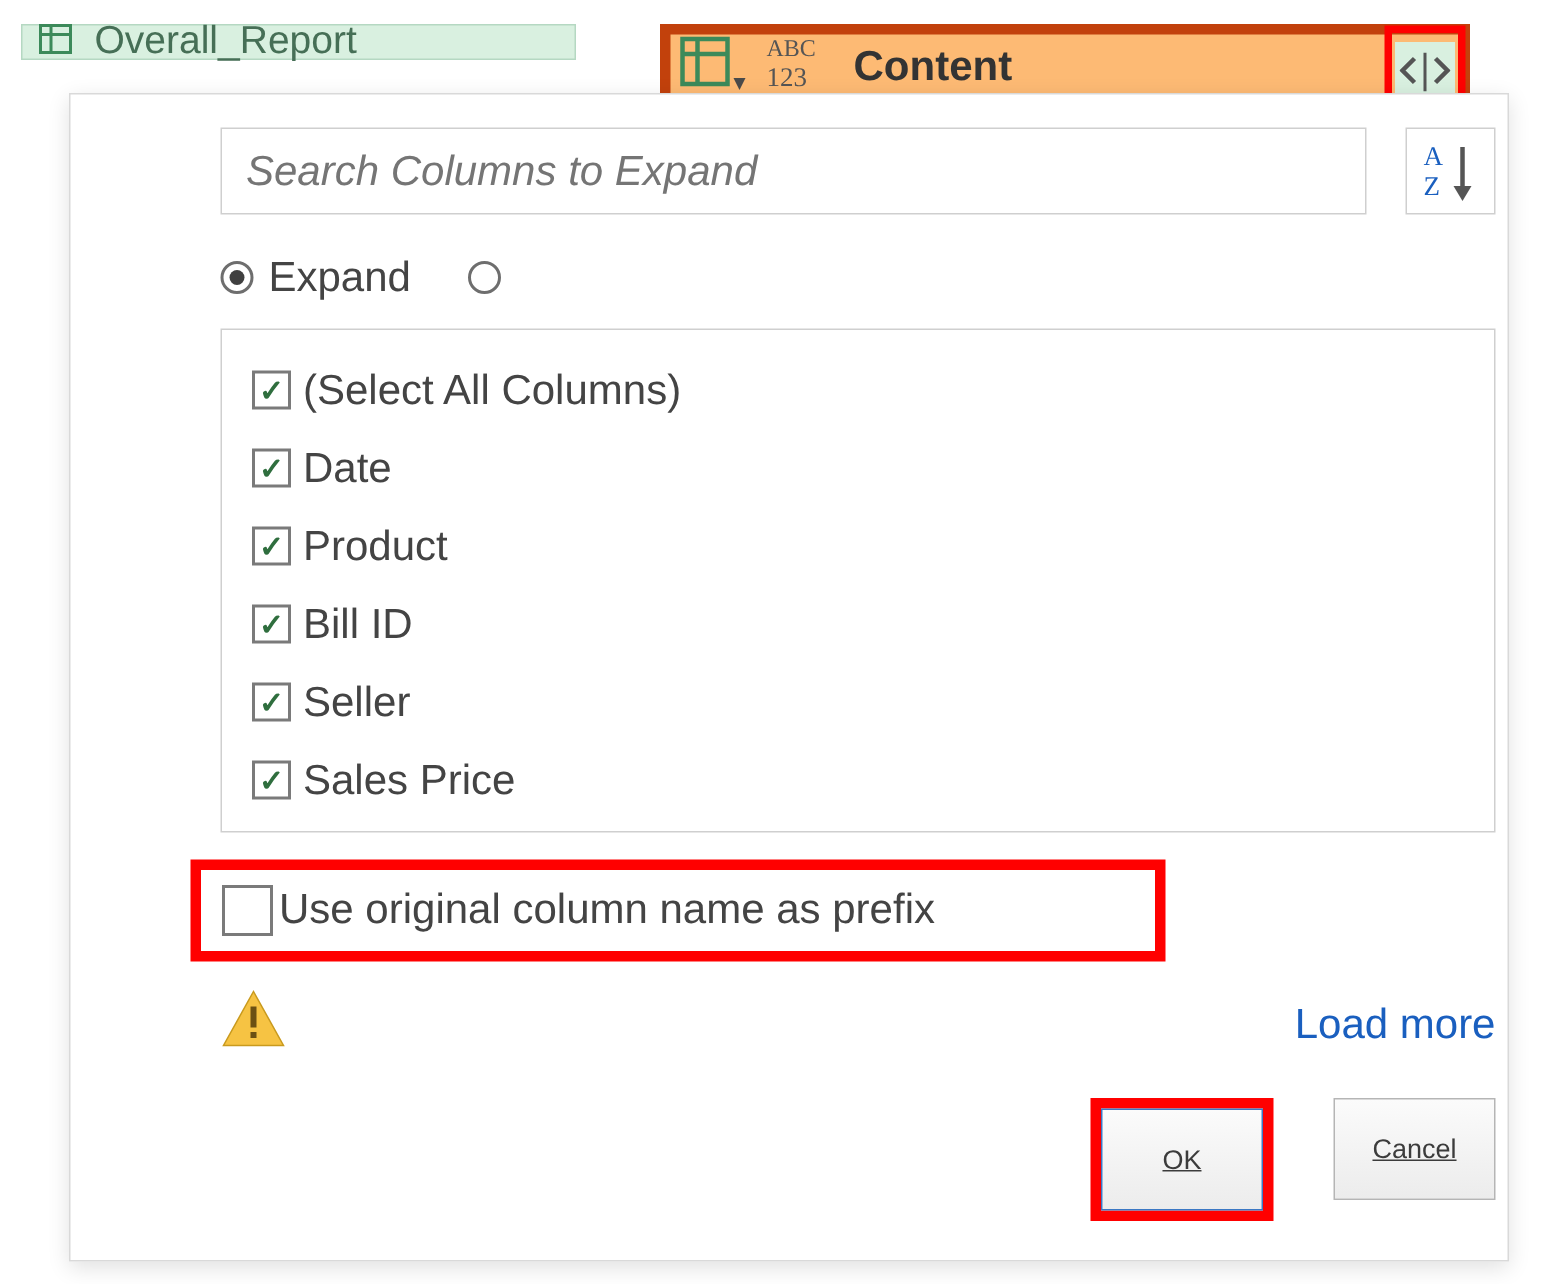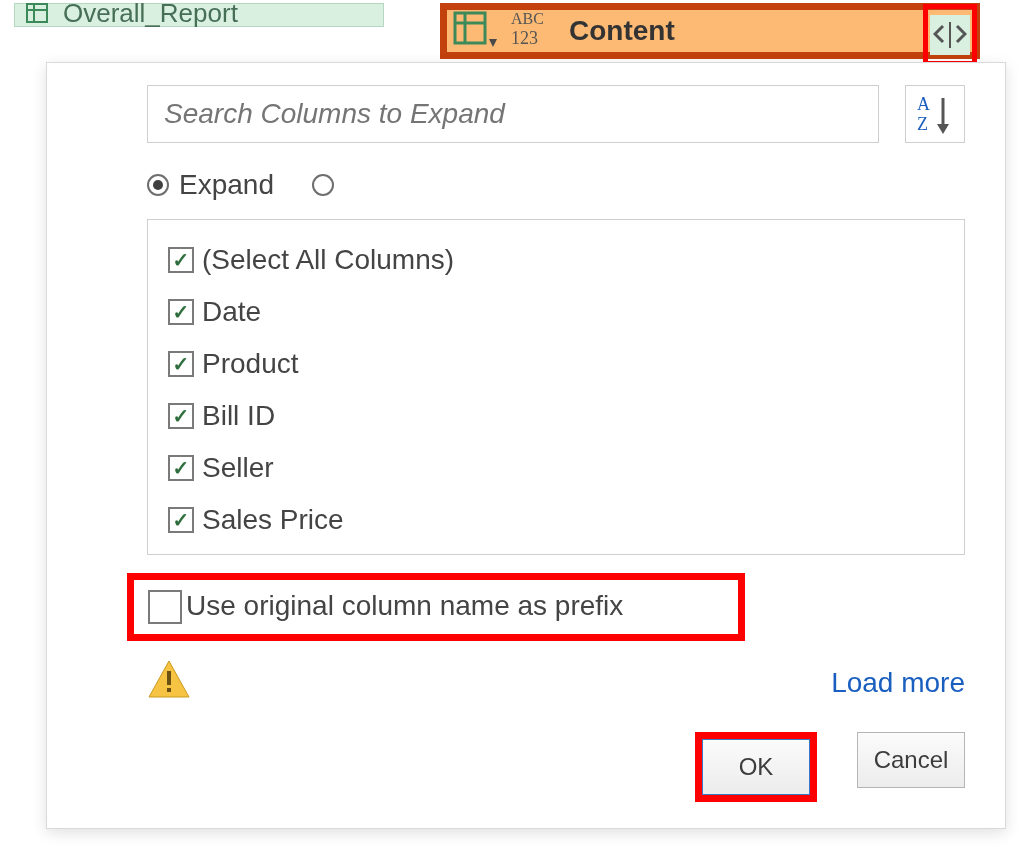--- a/index.html
+++ b/index.html
@@ -8,21 +8,21 @@
     background: #ffffff;
     color: #3a3a3a;
     width: 1030px;
     height: 856px;
     position: relative;
     overflow: hidden;
   }
   .top-bar {
     display: flex;
     gap: 56px;
-    padding: 3px 14px;
+    padding: 16px 14px;
     align-items: flex-start;
   }
   .query-tab {
     background: #d9f0e0;
     border: 1px solid #b5d8c2;
     padding: 0 16px 4px 10px;
     display: flex;
     align-items: center;
     gap: 14px;
     width: 370px;
@@ -63,21 +63,21 @@
     background: #d9f0e0;
   }
   .dropdown-panel {
     position: absolute;
     left: 46px;
     top: 62px;
     width: 960px;
     background: #ffffff;
     border: 1px solid #d9d9d9;
     box-shadow: 0 4px 14px rgba(0,0,0,0.12);
-    padding: 22px 40px 26px 100px;
+    padding: 22px 8px 26px 100px;
     z-index: 10;
   }
   .search-row {
     display:flex;
     gap: 26px;
     align-items: stretch;
     margin-bottom: 26px;
   }
   .search-input {
     flex: 1;
@@ -162,26 +162,27 @@
     display:flex;
     justify-content:flex-end;
     gap: 40px;
   }
   .ok-wrap {
     border: 7px solid #ff0000;
     padding: 0;
   }
   .btn {
     min-width: 108px;
-    height: 56px;
+    height: 68px;
     border: 1px solid #b5b5b5;
     background: linear-gradient(#fbfbfb,#ececec);
-    font-size: 24px;
+    font-size: 18px;
     color:#3c3c3c;
     cursor:pointer;
+    text-decoration:underline;
   }
   .btn.primary { border:1px solid #3b78c4; }
   .watermark {
     position:absolute;
     bottom:26px; left:50%; transform:translateX(-50%);
     font-size: 18px; color:#cfcfcf; letter-spacing:1px;
     display:flex; align-items:center; gap:8px;
     z-index:5;
   }
 </style>

